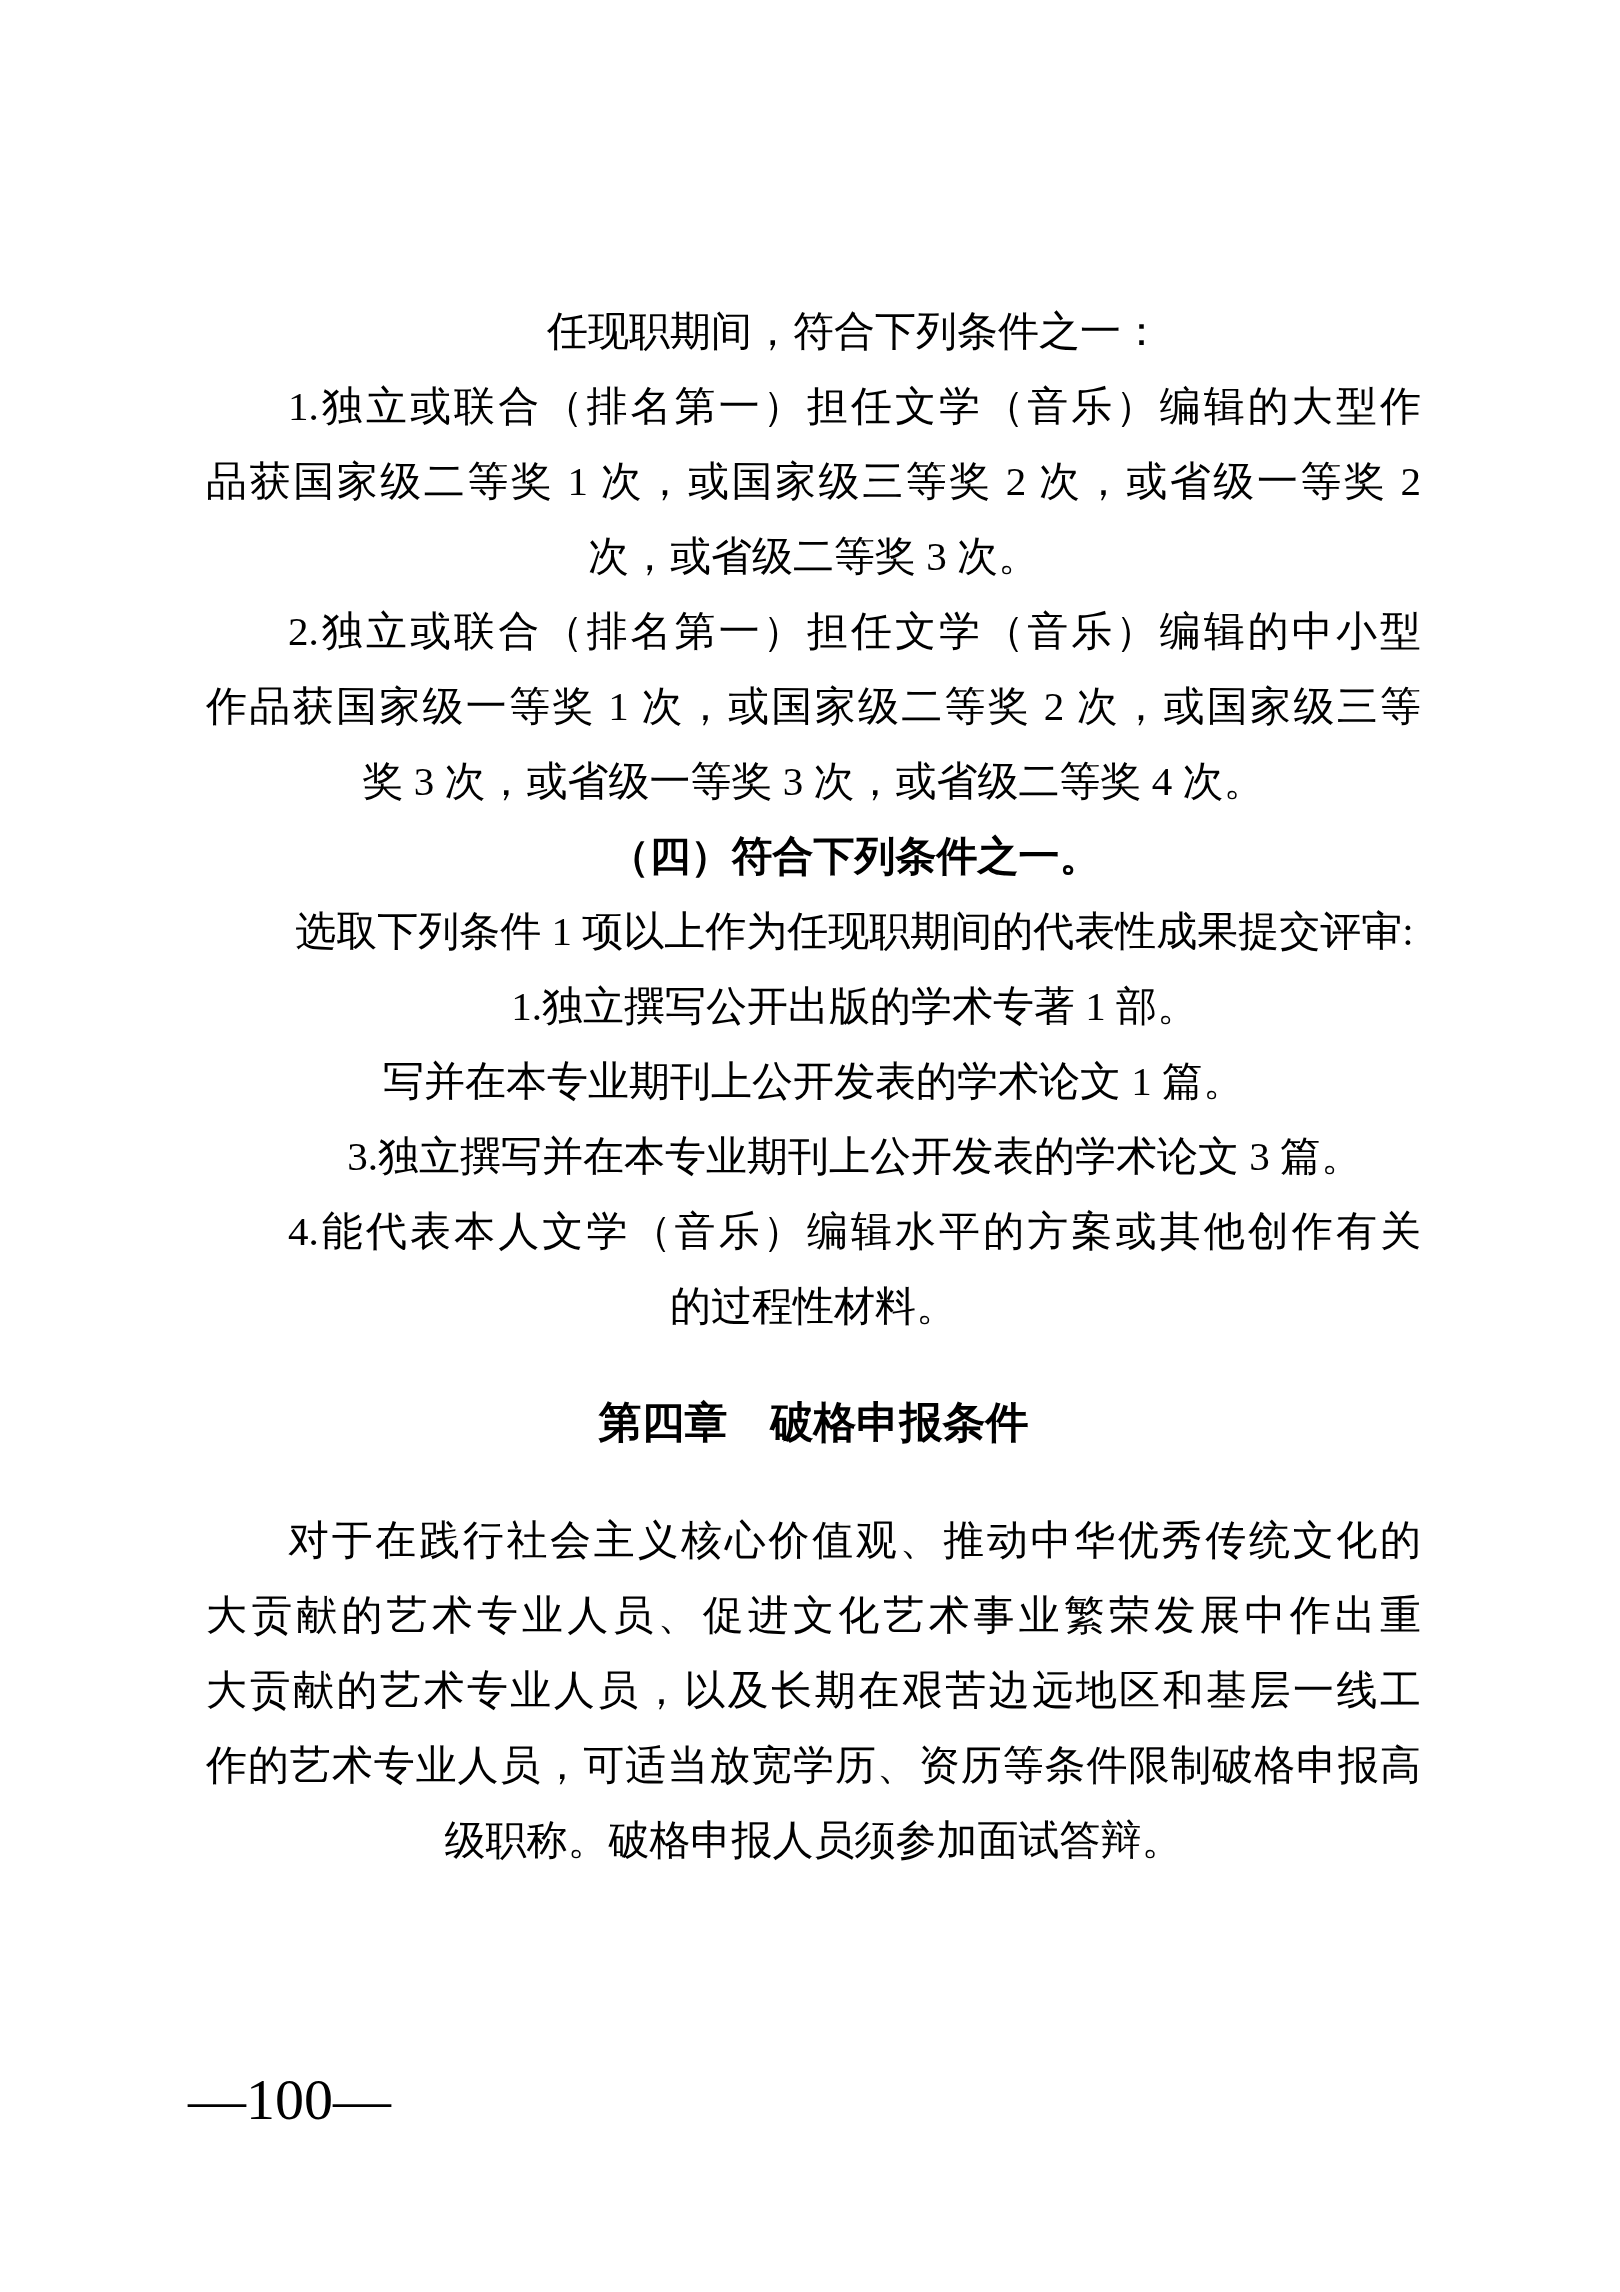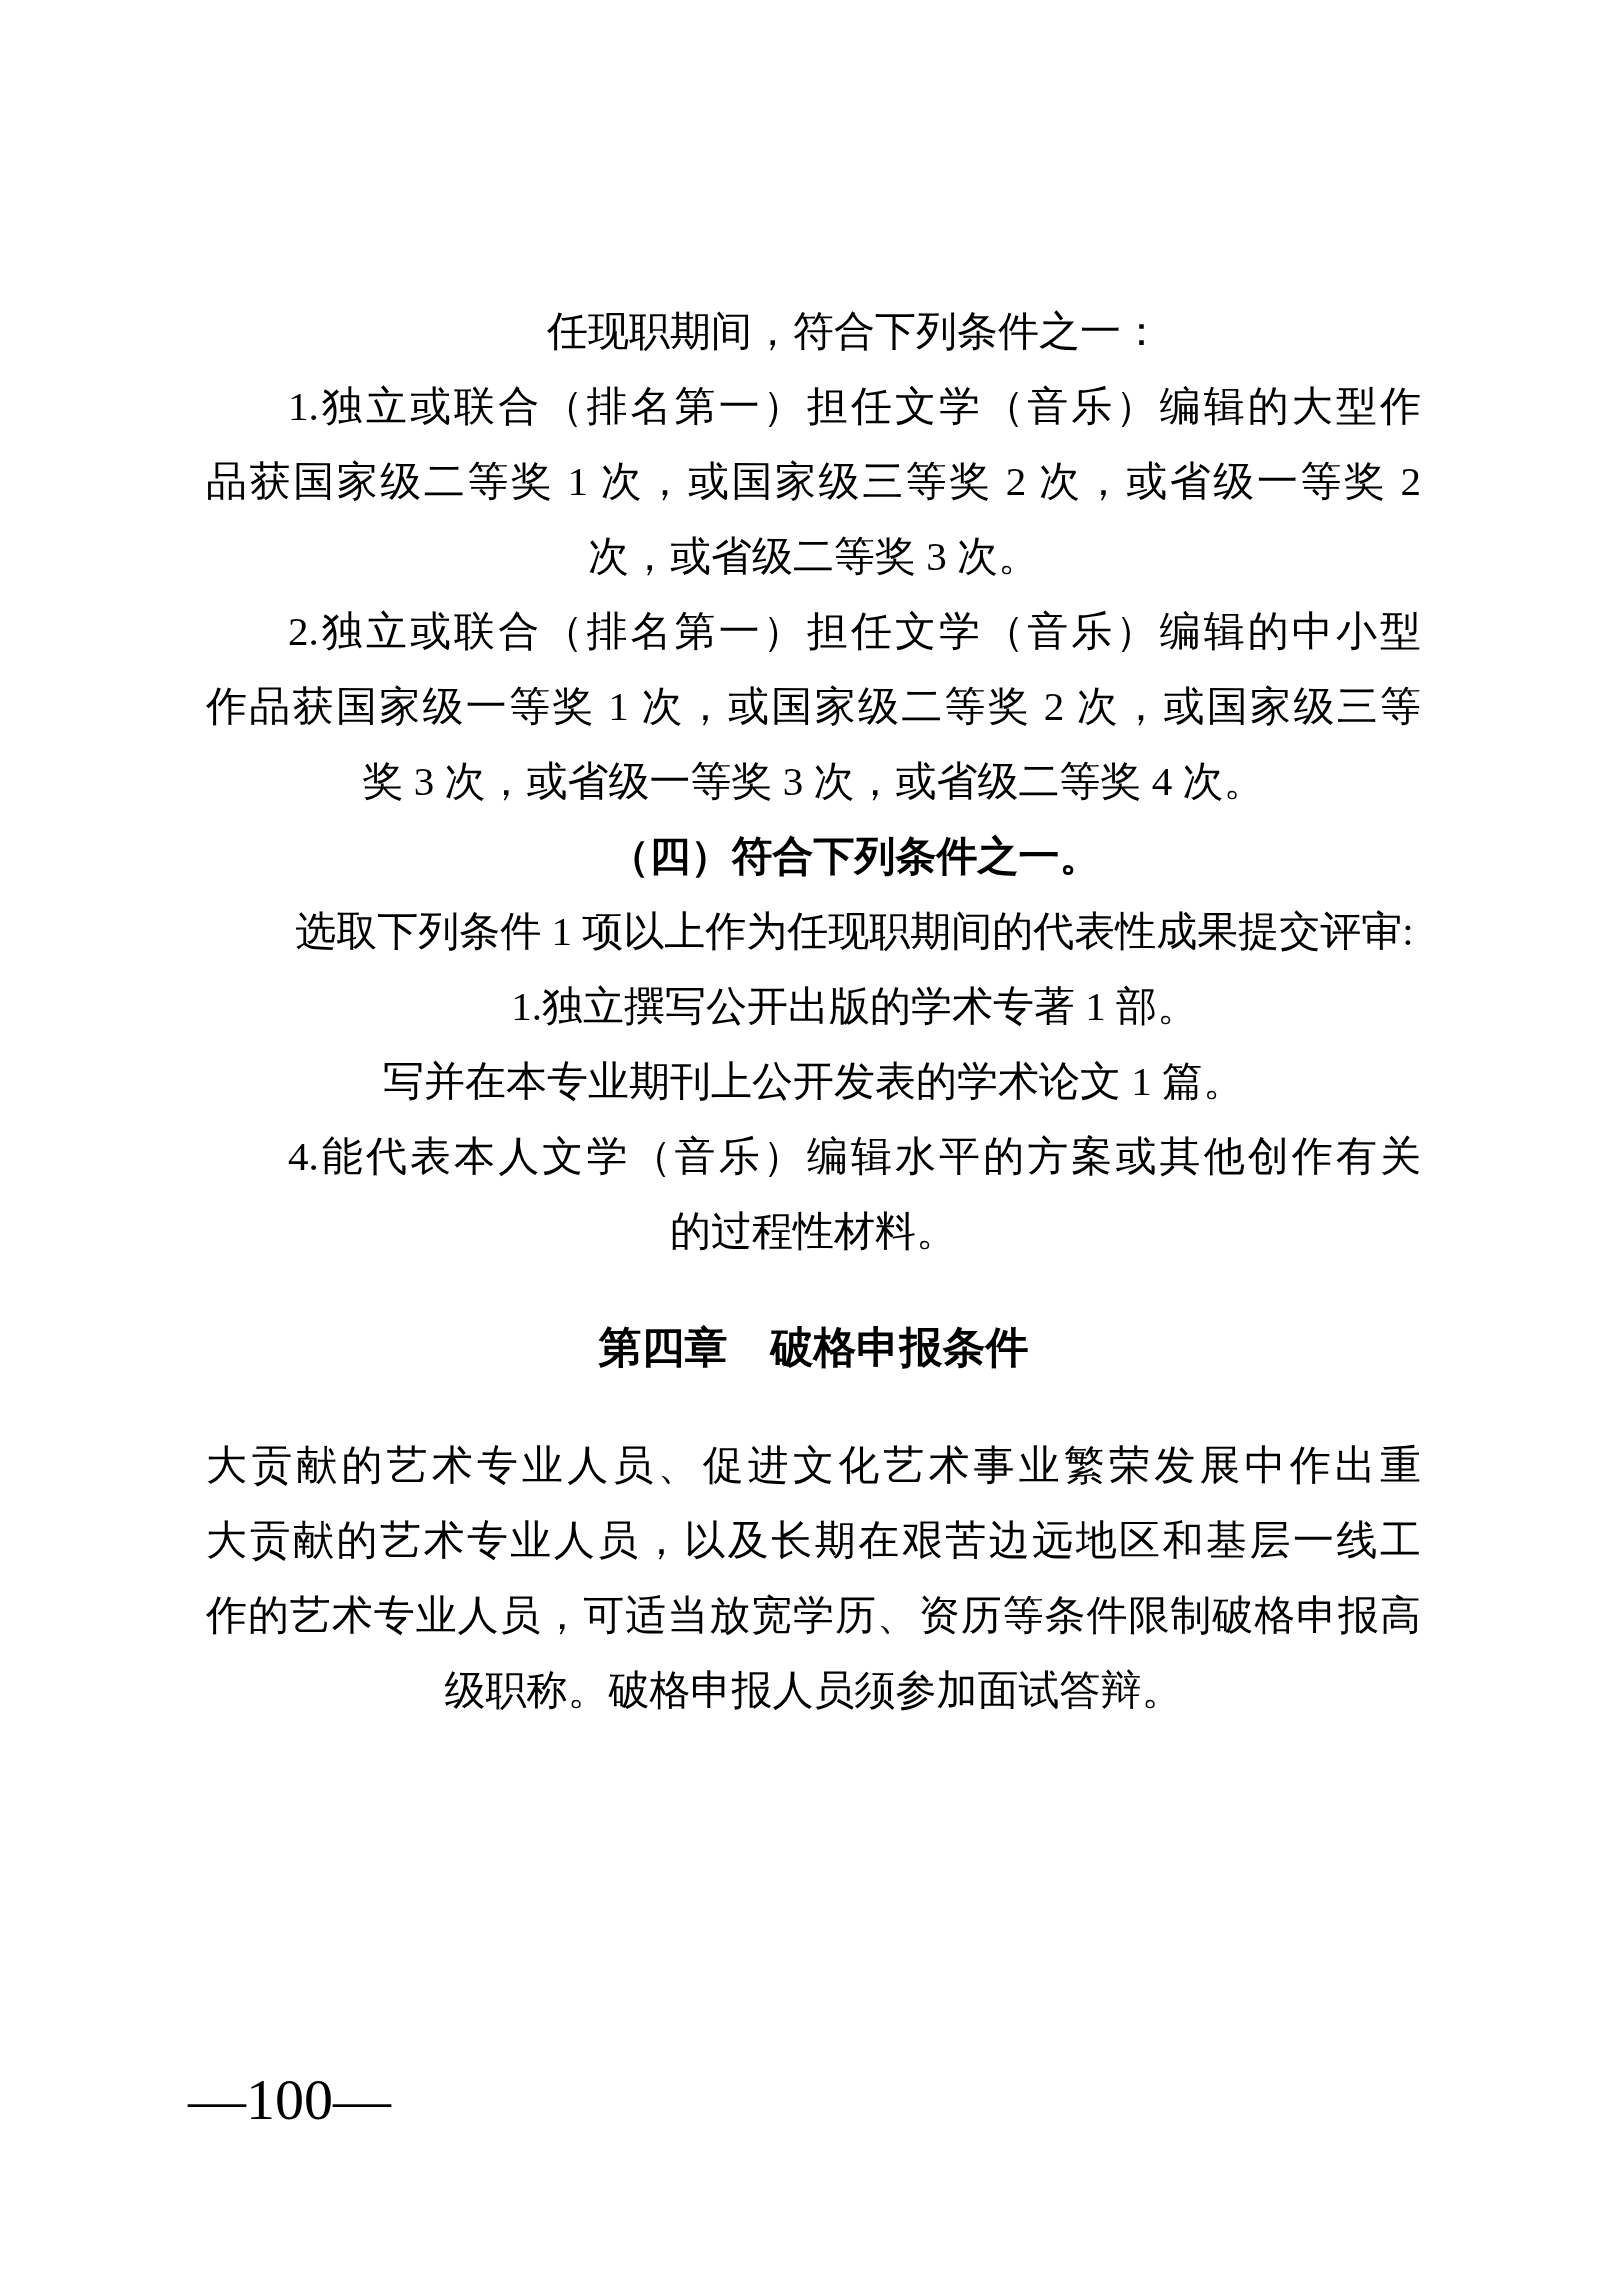--- a/index.html
+++ b/index.html
@@ -65,25 +65,27 @@
     <div class="line indent fill">1.独立或联合（排名第一）担任文学（音乐）编辑的大型作</div>
     <div class="line fill">品获国家级二等奖 1 次，或国家级三等奖 2 次，或省级一等奖 2</div>
     <div class="line">次，或省级二等奖 3 次。</div>
     <div class="line indent fill">2.独立或联合（排名第一）担任文学（音乐）编辑的中小型</div>
     <div class="line fill">作品获国家级一等奖 1 次，或国家级二等奖 2 次，或国家级三等</div>
     <div class="line">奖 3 次，或省级一等奖 3 次，或省级二等奖 4 次。</div>
     <div class="line indent bold">（四）符合下列条件之一。</div>
     <div class="line indent">选取下列条件 1 项以上作为任现职期间的代表性成果提交评审:</div>
     <div class="line indent">1.独立撰写公开出版的学术专著 1 部。</div>
     <div class="line">写并在本专业期刊上公开发表的学术论文 1 篇。</div>
+    <div class="line indent">3.独立撰写并在本专业期刊上公开发表的学术论文 3 篇。</div>
     <div class="line indent fill">4.能代表本人文学（音乐）编辑水平的方案或其他创作有关</div>
     <div class="line">的过程性材料。</div>
 
     <div class="chapter-heading">第四章　破格申报条件</div>
 
+    <div class="line indent fill">对于在践行社会主义核心价值观、推动中华优秀传统文化的</div>
     <div class="line fill">大贡献的艺术专业人员、促进文化艺术事业繁荣发展中作出重</div>
     <div class="line fill">大贡献的艺术专业人员，以及长期在艰苦边远地区和基层一线工</div>
     <div class="line fill">作的艺术专业人员，可适当放宽学历、资历等条件限制破格申报高</div>
     <div class="line">级职称。破格申报人员须参加面试答辩。</div>
 
   </div>
 
   <div class="footer">—100—</div>
 
 </div>

